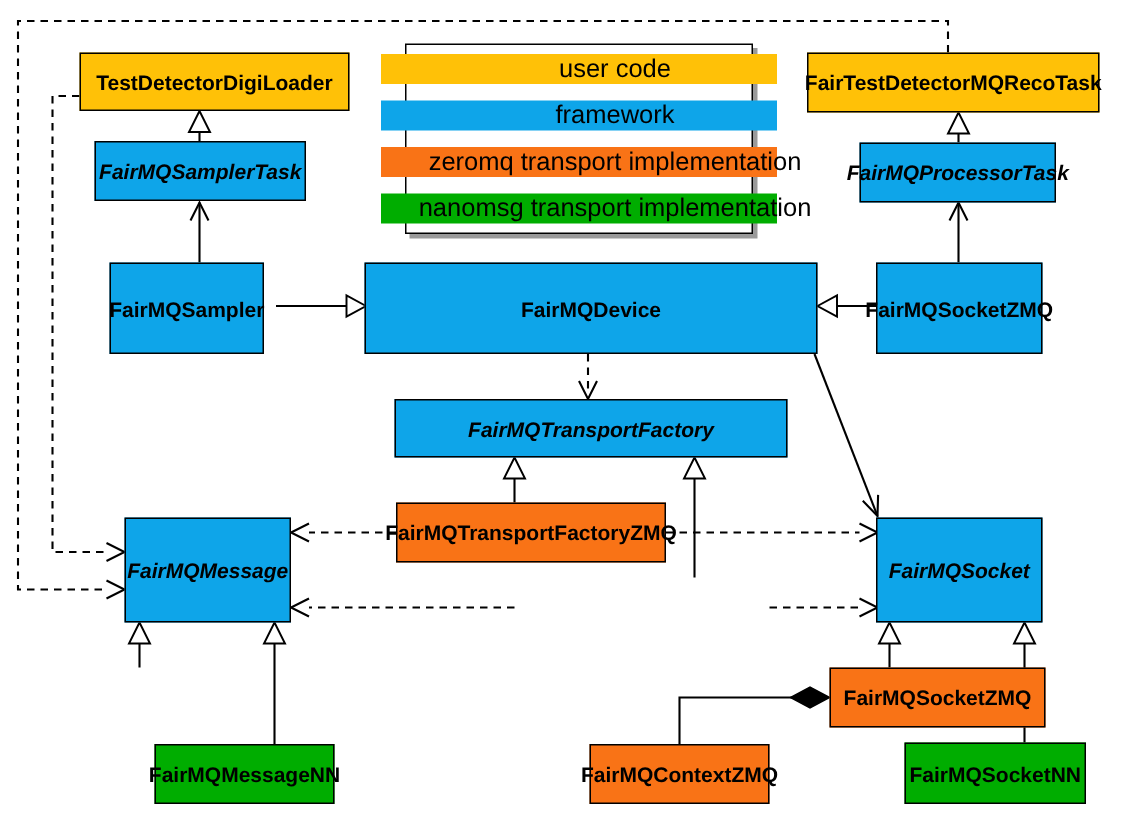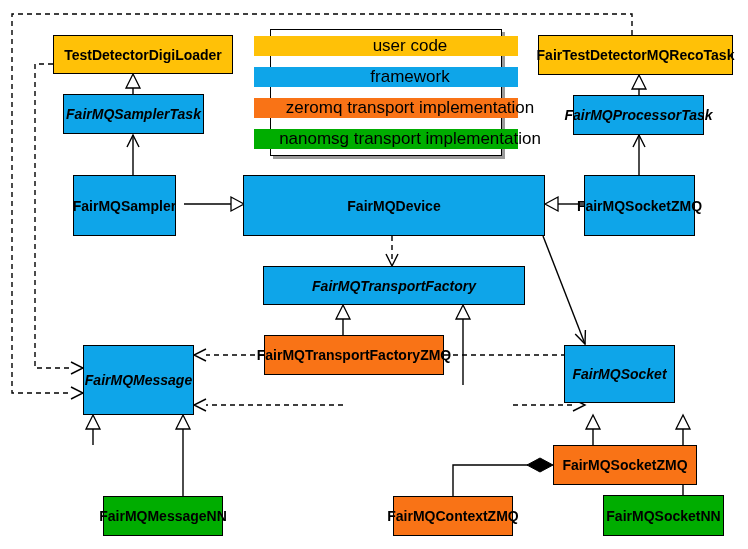--- a/index.html
+++ b/index.html
@@ -109,21 +109,21 @@
 
   <div class="node fw" style="left:73px;top:175px;width:103px;height:61px">FairMQSampler</div>
   <div class="node fw" style="left:243px;top:175px;width:302px;height:61px">FairMQDevice</div>
   <div class="node fw" style="left:584px;top:175px;width:111px;height:61px">FairMQSocketZMQ</div>
 
   <div class="node fw abstract" style="left:263px;top:266px;width:262px;height:39px">FairMQTransportFactory</div>
 
   <div class="node zmq" style="left:264px;top:335px;width:180px;height:40px">FairMQTransportFactoryZMQ</div>
 
   <div class="node fw abstract" style="left:83px;top:345px;width:111px;height:70px">FairMQMessage</div>
-  <div class="node fw abstract" style="left:564px;top:345px;width:111px;height:58px">FairMQSocket</div>
+  <div class="node fw abstract" style="left:584px;top:345px;width:111px;height:70px">FairMQSocket</div>
 
   <div class="node nn" style="left:103px;top:496px;width:120px;height:40px">FairMQMessageNN</div>
   <div class="node zmq" style="left:393px;top:496px;width:120px;height:40px">FairMQContextZMQ</div>
   <div class="node zmq" style="left:553px;top:445px;width:144px;height:40px">FairMQSocketZMQ</div>
   <div class="node nn" style="left:603px;top:495px;width:121px;height:41px">FairMQSocketNN</div>
 
   <div class="legend">
     <div class="legend-bar user">user code</div>
     <div class="legend-bar fw">framework</div>
     <div class="legend-bar zmq">zeromq transport implementation</div>

